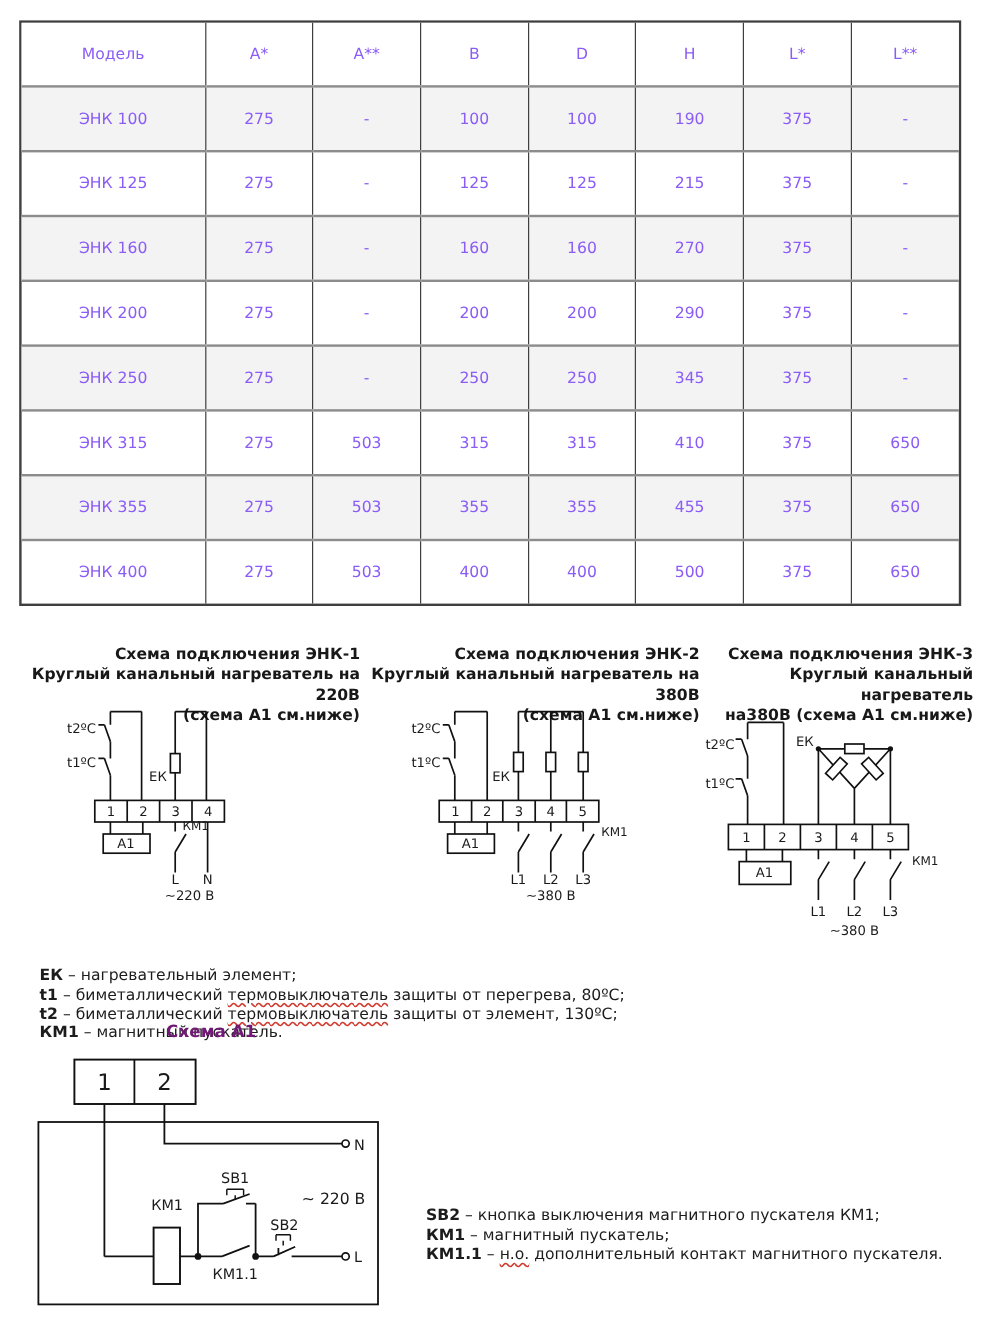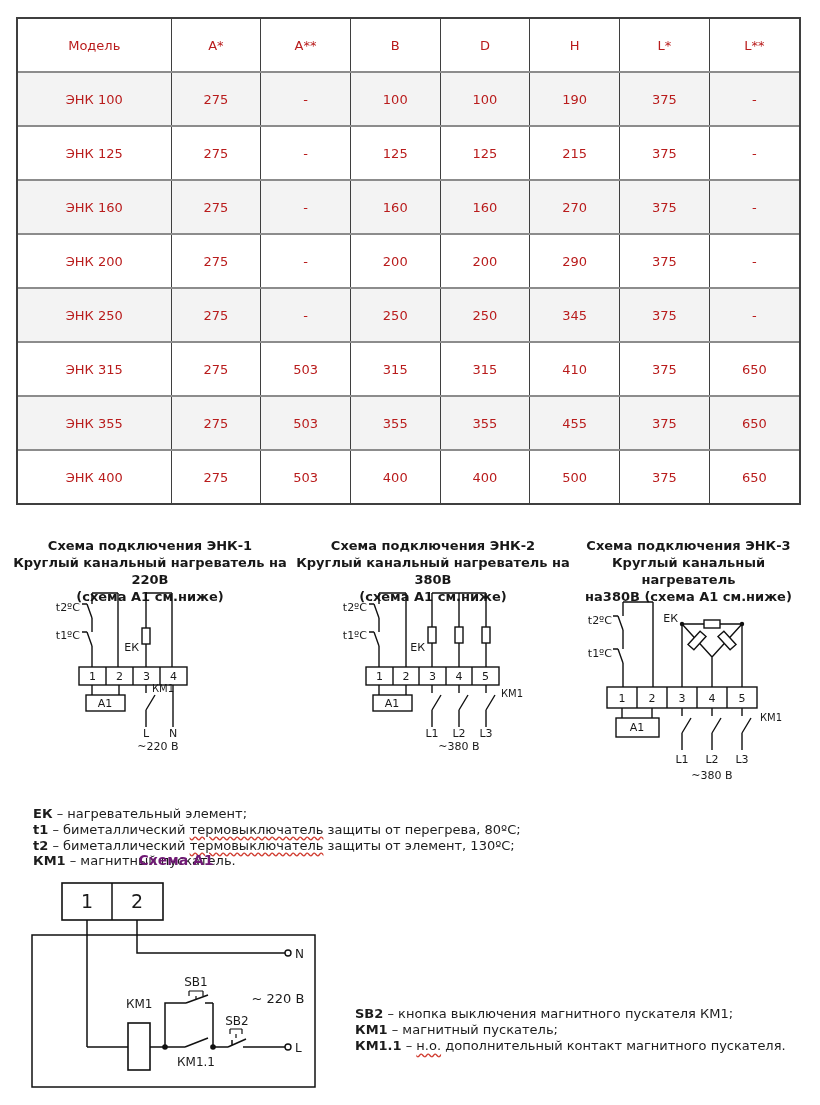--- a/index.html
+++ b/index.html
@@ -1,28 +1,28 @@
 <!DOCTYPE html>
 <html><head>
 <meta charset="utf-8">
 <style>
   html,body { margin:0; padding:0; background:#ffffff; }
   body { width:820px; height:1105px; font-family:"DejaVu Sans","Liberation Sans",sans-serif; color:#1a1a1a; }
   .page { position:relative; width:820px; height:1105px; overflow:hidden; background:#fff; }
 
   
   .table-wrap { position:absolute; left:16px; top:17px; border:2px solid #3f3f3f; }
-  table.spec { border-collapse:collapse; table-layout:fixed; width:781px; font-size:13px; color:#b91c1c; }
+  table.spec { border-collapse:collapse; table-layout:fixed; width:781px; font-size:13px; color:#8b5cf6; }
   table.spec td { border-left:1px solid #3f3f3f; border-top:2px solid #8c8c8c; text-align:center; height:52px; padding:0; }
   table.spec tr td:first-child { border-left:none; }
   table.spec tr.head td { border-top:none; background:#fff; }
   table.spec tr.shade { background:#f3f3f3; }
 
   
-  .diagram-title { position:absolute; font-size:13px; font-weight:bold; line-height:17px; text-align:center; color:#181818; }
+  .diagram-title { position:absolute; font-size:13px; font-weight:bold; line-height:17px; text-align:right; color:#181818; }
 
   
   .legend-block { position:absolute; font-size:13px; line-height:15.8px; color:#1c1c1c;margin-top:44px; }
   .legend-block b { font-weight:bold; }
   .wavy { text-decoration-line:underline; text-decoration-style:wavy; text-decoration-color:#d03b2f; text-underline-offset:2px; }
 
   .a1-title { position:absolute; font-size:14px; font-weight:bold; text-align:center; color:#701a75; }
 
   svg.schem { position:absolute; overflow:visible; }
   svg.schem text { font-family:"DejaVu Sans","Liberation Sans",sans-serif; fill:#1a1a1a; }

